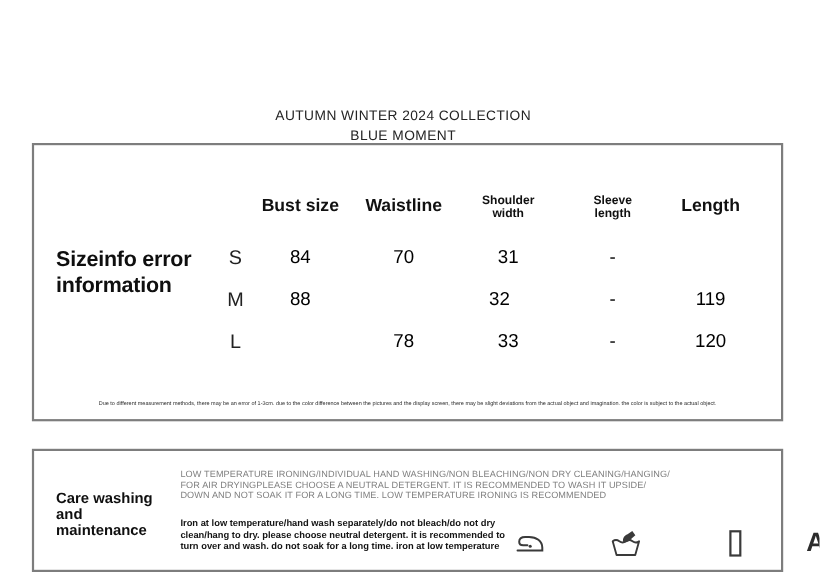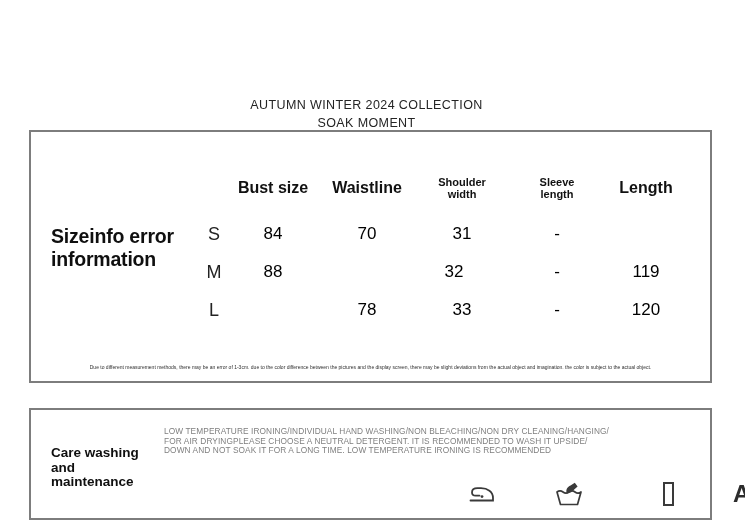--- a/index.html
+++ b/index.html
@@ -79,21 +79,21 @@
     letter-spacing:.5px;
   }
 </style>
 </head>
 <body>
 
 <div>
 
   <div class="page-header">
     <div>AUTUMN WINTER 2024 COLLECTION</div>
-    <div>SOAK MOMENT</div>
+    <div>BLUE MOMENT</div>
   </div>
 
   <div class="panel size-panel">
 
     <div class="size-title">Sizeinfo error
 information</div>
 
     <div class="cell hdr" style="left:291px;width:90px">Waistline</div>
     <div class="cell hdr" style="left:197px;width:90px">Bust size</div>
     <div class="cell hdr hdr-small" style="left:396px;width:70px">Shoulder width</div>
@@ -124,20 +124,23 @@
   <div class="panel care-panel">
 
     <div class="care-title">Care washing
 and
 maintenance</div>
 
     <div class="care-upper">LOW TEMPERATURE IRONING/INDIVIDUAL HAND WASHING/NON BLEACHING/NON DRY CLEANING/HANGING/
 FOR AIR DRYINGPLEASE CHOOSE A NEUTRAL DETERGENT. IT IS RECOMMENDED TO WASH IT UPSIDE/
 DOWN AND NOT SOAK IT FOR A LONG TIME. LOW TEMPERATURE IRONING IS RECOMMENDED</div>
 
+    <div class="care-lower">Iron at low temperature/hand wash separately/do not bleach/do not dry
+clean/hang to dry. please choose neutral detergent. it is recommended to
+turn over and wash. do not soak for a long time. iron at low temperature</div>
 
     <div class="icon-row">
       <span>
         <svg width="30" height="22" viewBox="0 0 30 22">
           <path d="M3.5 17.5 H26 V15 C26 8.6 20.5 5.2 14 5.2 H10.5 C7 5.2 5 7 5 9.4 C5 11.4 6.6 12.6 8.6 12.6 H12.5" fill="none" stroke="#3a3a3a" stroke-width="1.8" stroke-linecap="round"></path>
           <circle cx="15" cy="13.6" r="1.4" fill="#3a3a3a"></circle>
         </svg>
       </span>
       <span class="wash-icon-wrap">
         <svg width="28" height="25" viewBox="0 0 28 25">

